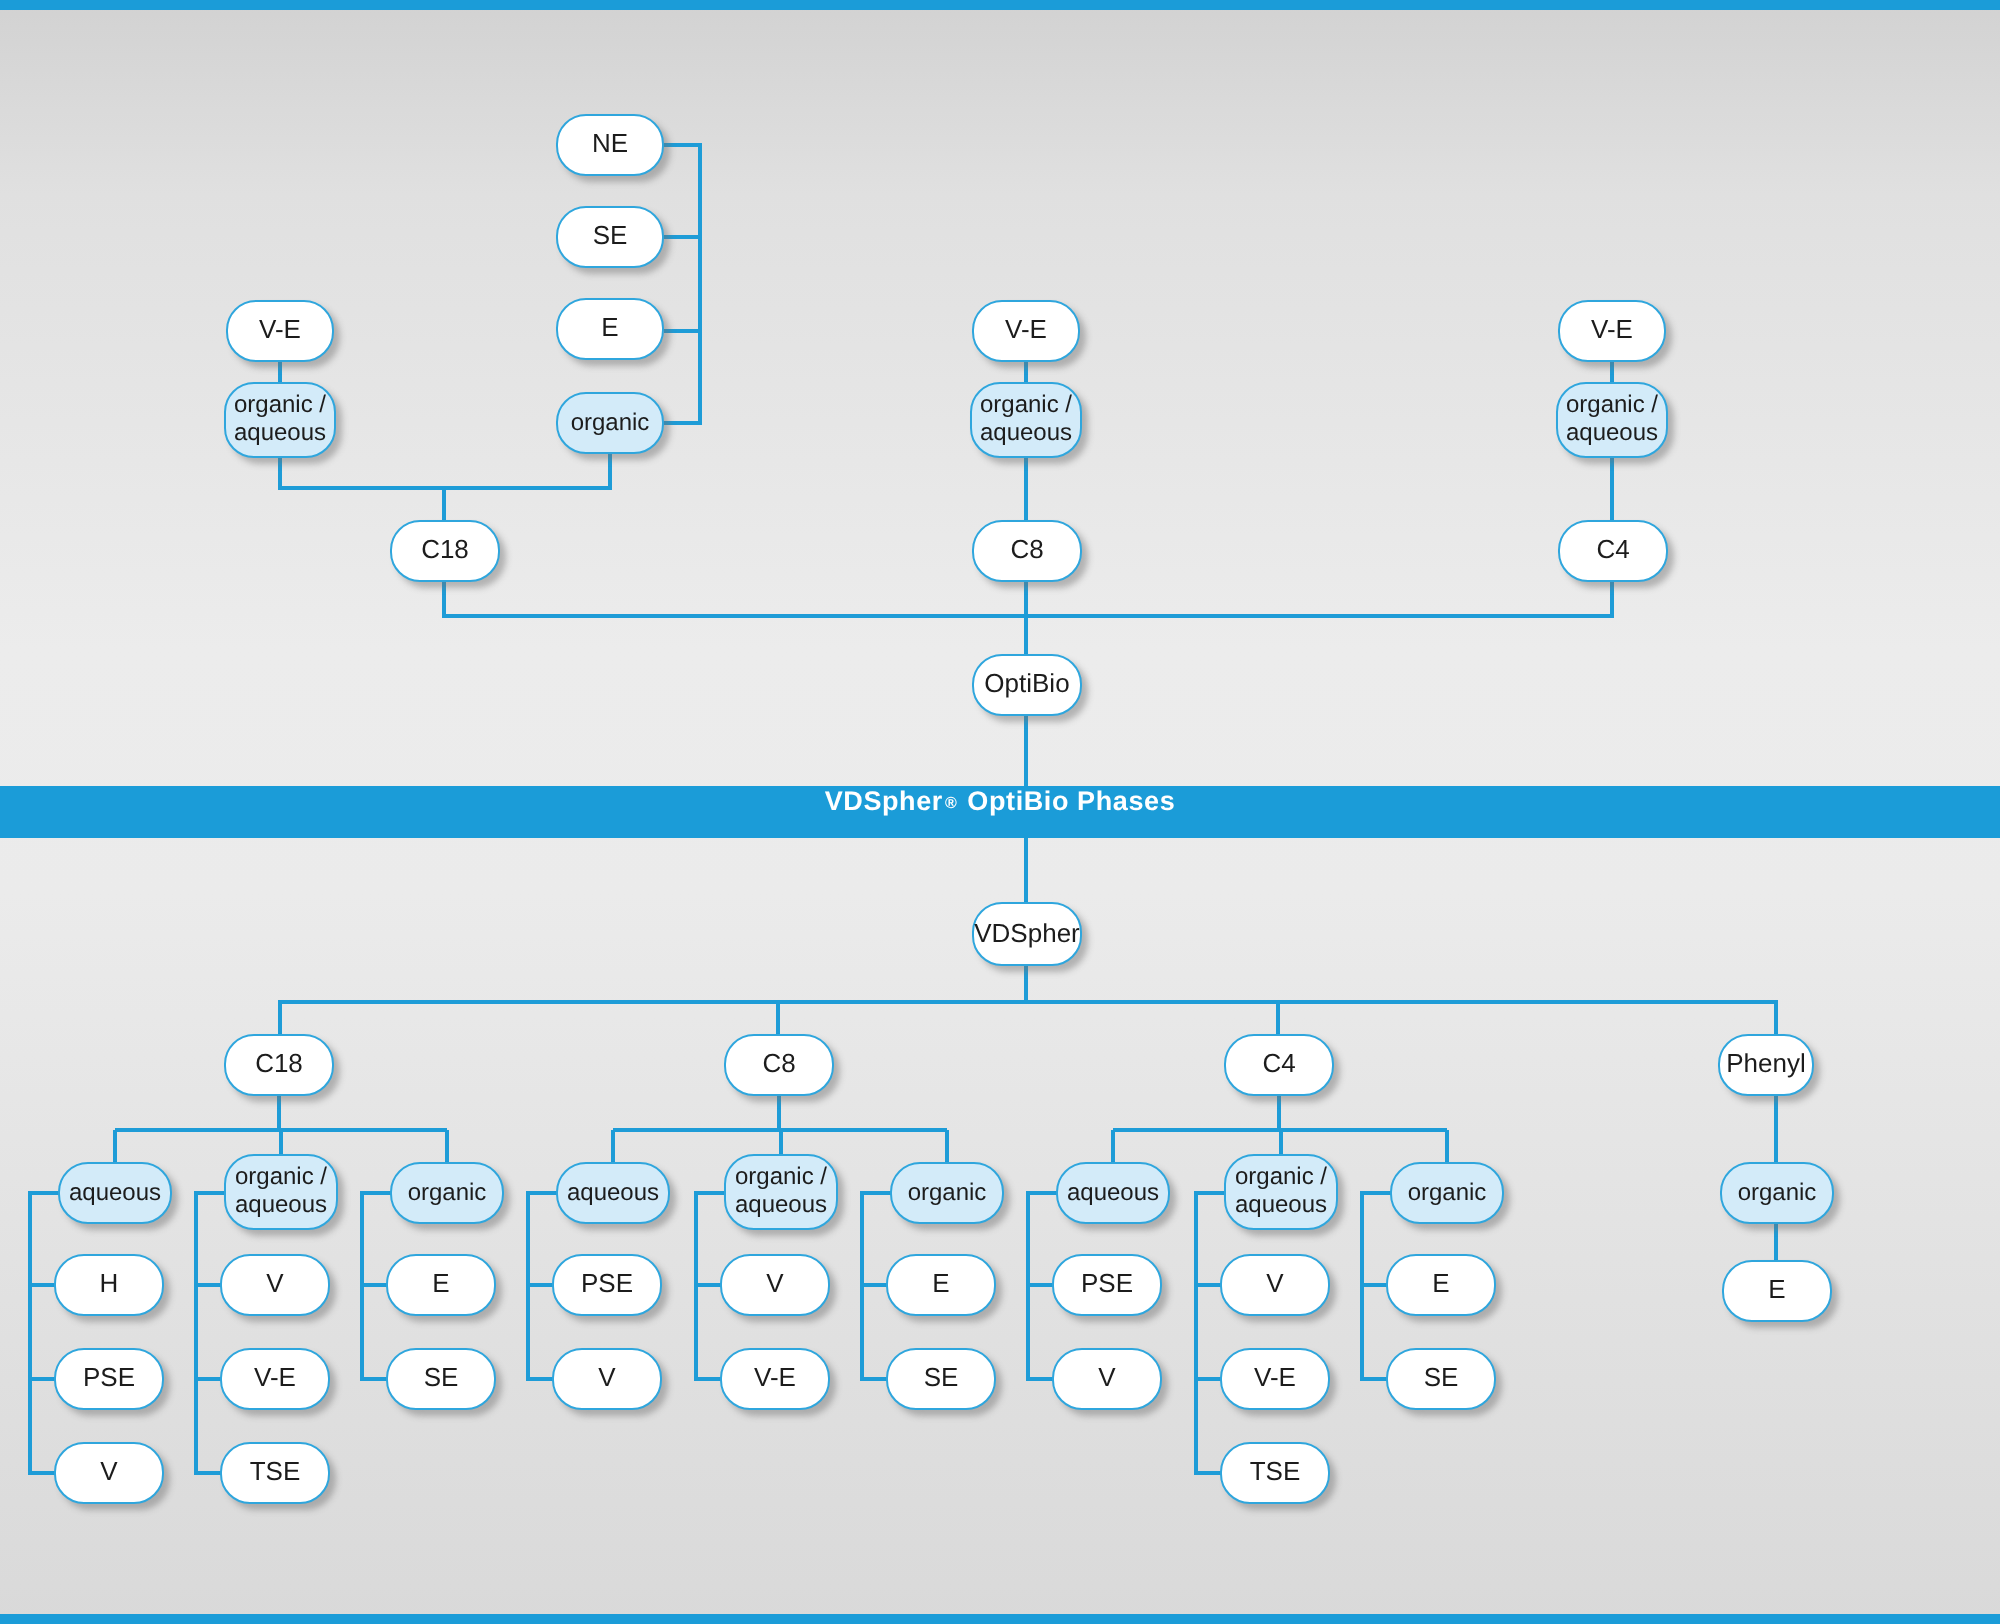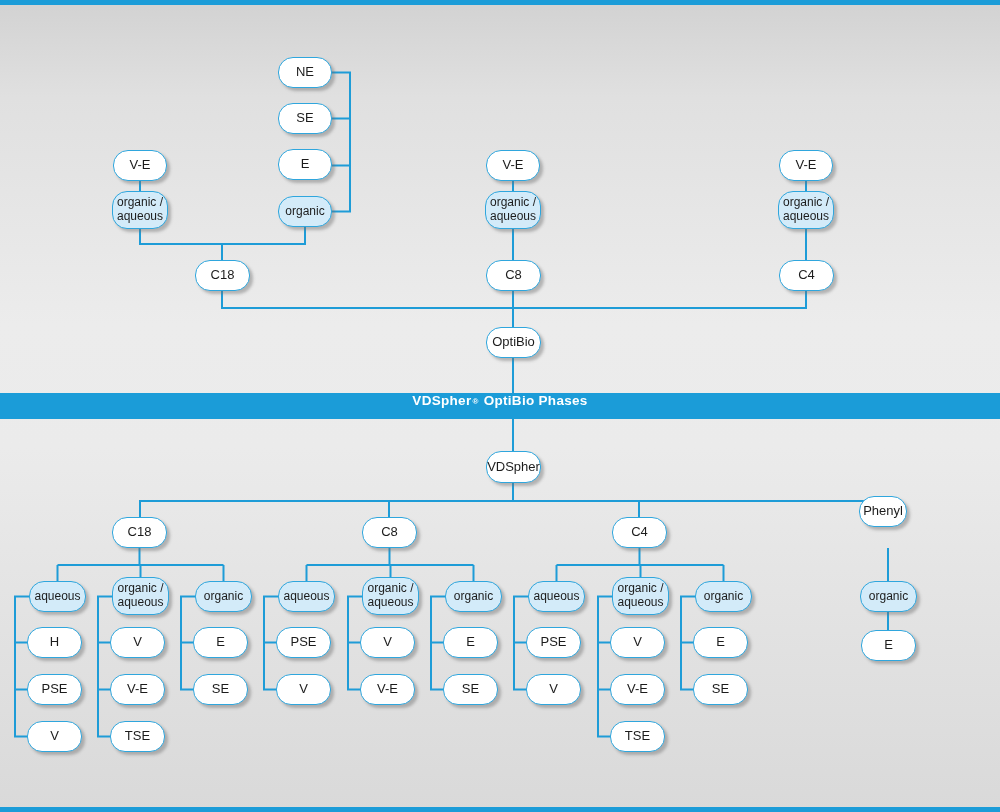--- a/index.html
+++ b/index.html
@@ -131,21 +131,21 @@
     <span>VDSpher</span>
     <span class="reg">®</span>
     <span class="rest">OptiBio Phases</span>
   </div>
 
   <div class="node" style="left:486px;top:451px;width:55px;height:32px">VDSpher</div>
 
   <div class="node" style="left:112px;top:517px;width:55px;height:31px">C18</div>
   <div class="node" style="left:362px;top:517px;width:55px;height:31px">C8</div>
   <div class="node" style="left:612px;top:517px;width:55px;height:31px">C4</div>
-  <div class="node" style="left:859px;top:496px;width:48px;height:31px">Phenyl</div>
+  <div class="node" style="left:859px;top:517px;width:48px;height:31px">Phenyl</div>
 
   <div class="node mode" style="left:29px;top:581px;width:57px;height:31px">aqueous</div>
   <div class="node" style="left:27px;top:627px;width:55px;height:31px">H</div>
   <div class="node" style="left:27px;top:674px;width:55px;height:31px">PSE</div>
   <div class="node" style="left:27px;top:721px;width:55px;height:31px">V</div>
 
   <div class="node mode" style="left:112px;top:577px;width:57px;height:38px">organic /
 aqueous</div>
   <div class="node" style="left:110px;top:627px;width:55px;height:31px">V</div>
   <div class="node" style="left:110px;top:674px;width:55px;height:31px">V-E</div>

